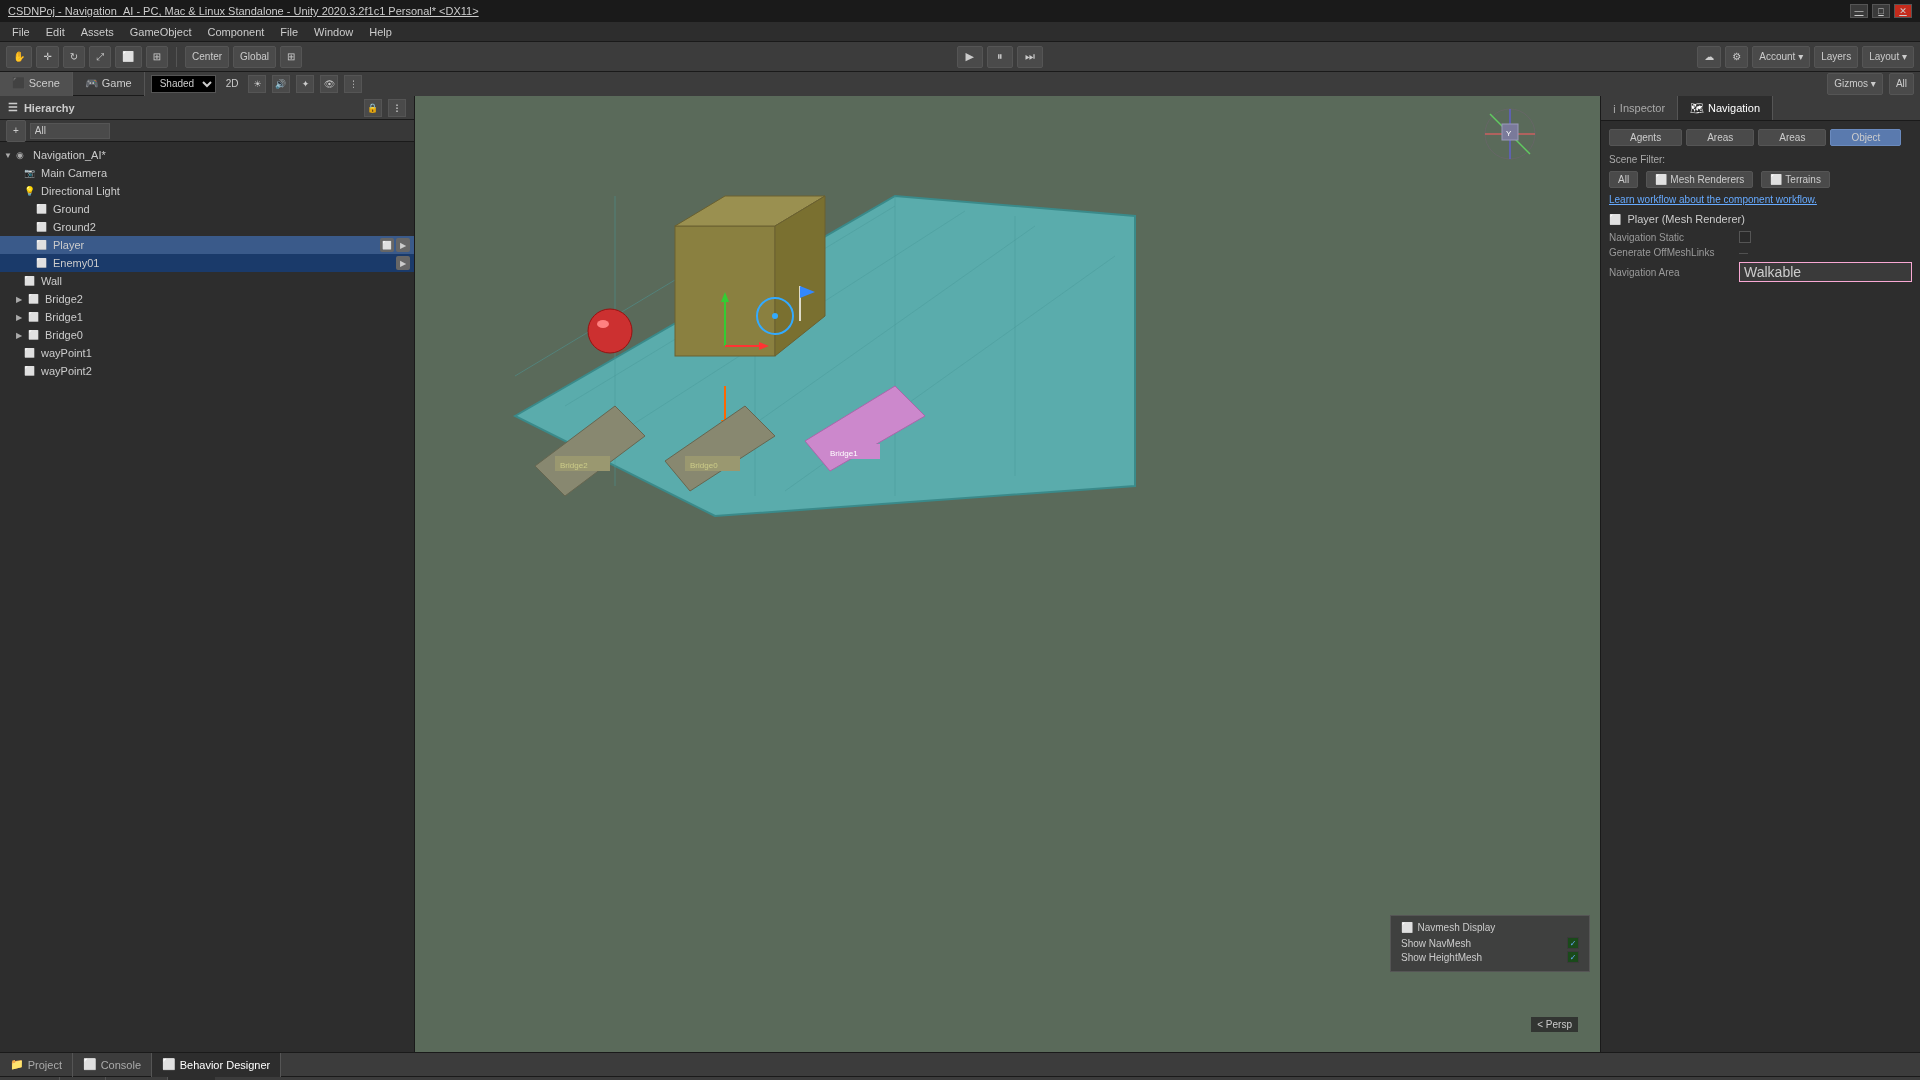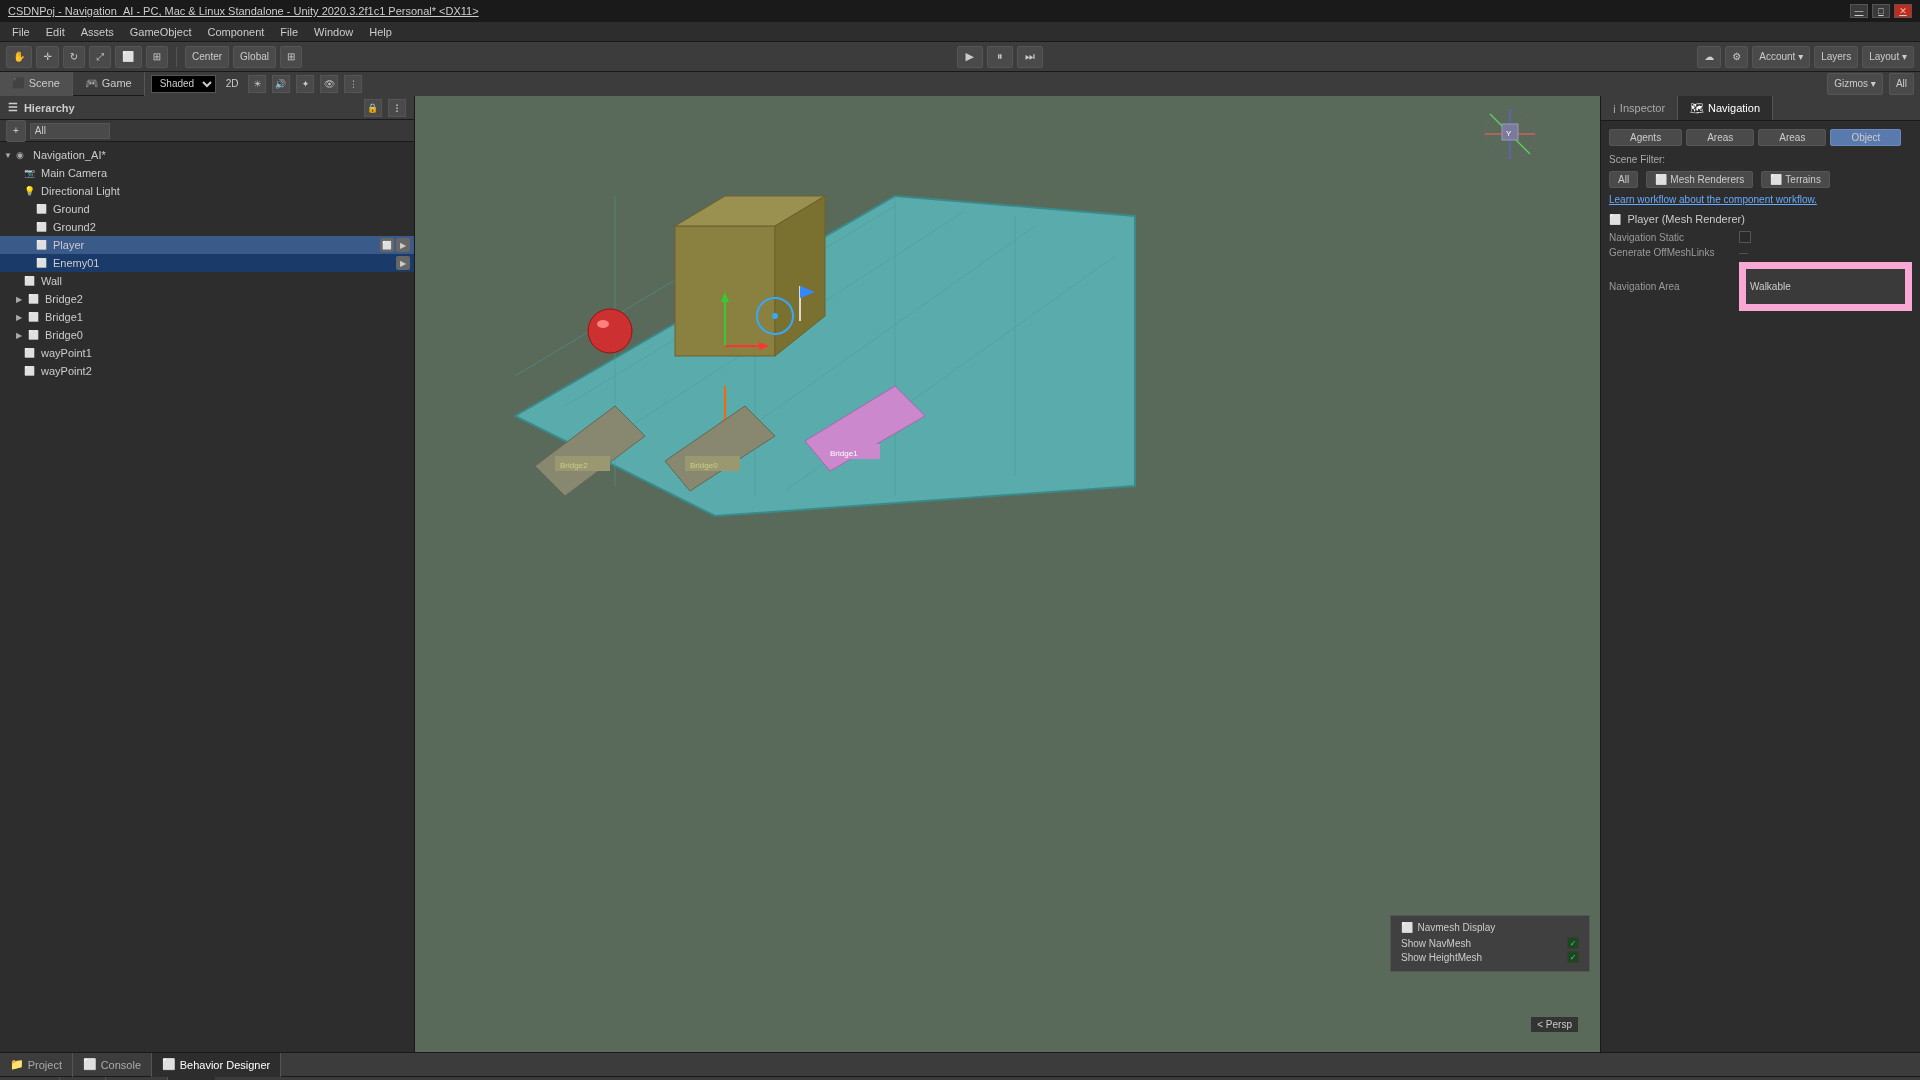--- a/index.html
+++ b/index.html
@@ -70,21 +70,21 @@
     .nav-tab.active { background: #5a7aae; border-color: #6a8abe; }
     .scene-filter { font-size: 10px; color: #aaa; margin-bottom: 6px; }
     .filter-row { display: flex; gap: 8px; align-items: center; margin-bottom: 6px; }
     .filter-btn { background: #4a4a4a; border: 1px solid #555; color: #ccc; font-size: 10px; padding: 2px 8px; cursor: pointer; border-radius: 2px; display: flex; align-items: center; gap: 3px; }
     .nav-link { color: #6af; font-size: 10px; cursor: pointer; text-decoration: underline; margin-bottom: 8px; }
     .nav-component { display: flex; align-items: center; gap: 6px; margin-bottom: 6px; }
     .component-icon { font-size: 10px; }
     .component-label { font-size: 11px; color: #ccc; }
     .prop-row { display: flex; align-items: center; margin-bottom: 4px; }
     .prop-label { font-size: 10px; color: #9a9a9a; width: 130px; }
-    .prop-value { font-size: 10px; color: #ccc; flex: 1; background: #3a3a3a; padding: 12px 4px; border: 7px solid #f9a8d4; }
+    .prop-value { font-size: 14px; color: #ccc; flex: 1; background: #3a3a3a; padding: 1px 4px; border: 1px solid #f9a8d4; }
     .prop-checkbox { width: 12px; height: 12px; background: #2a2a2a; border: 1px solid #555; }
 
     
     #bottom { display: flex; height: 380px; border-top: 1px solid #1a1a1a; }
 
     
     #bottom-left { flex: 1; display: flex; flex-direction: column; background: #2d2d2d; }
     .bottom-tabs { display: flex; background: #3c3c3c; border-bottom: 1px solid #1a1a1a; height: 24px; align-items: center; }
     .bottom-tab { padding: 0 10px; height: 24px; display: flex; align-items: center; font-size: 11px; color: #aaa; cursor: pointer; border-right: 1px solid #555; gap: 4px; }
     .bottom-tab.active { background: #2d2d2d; color: #fff; }

